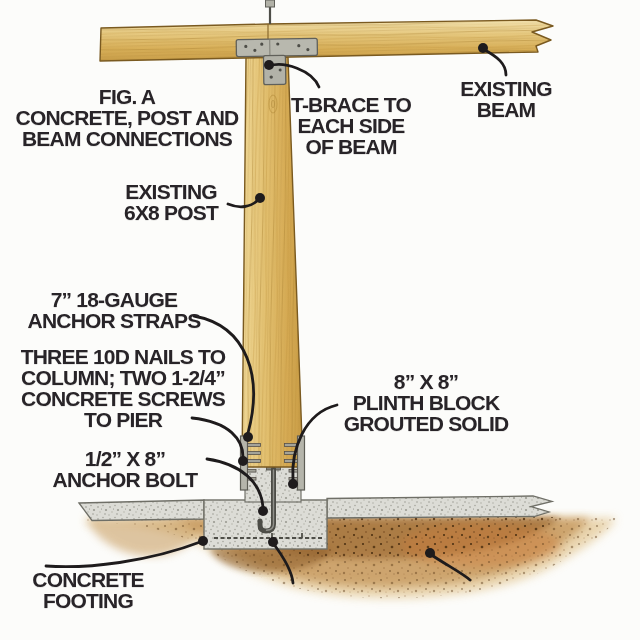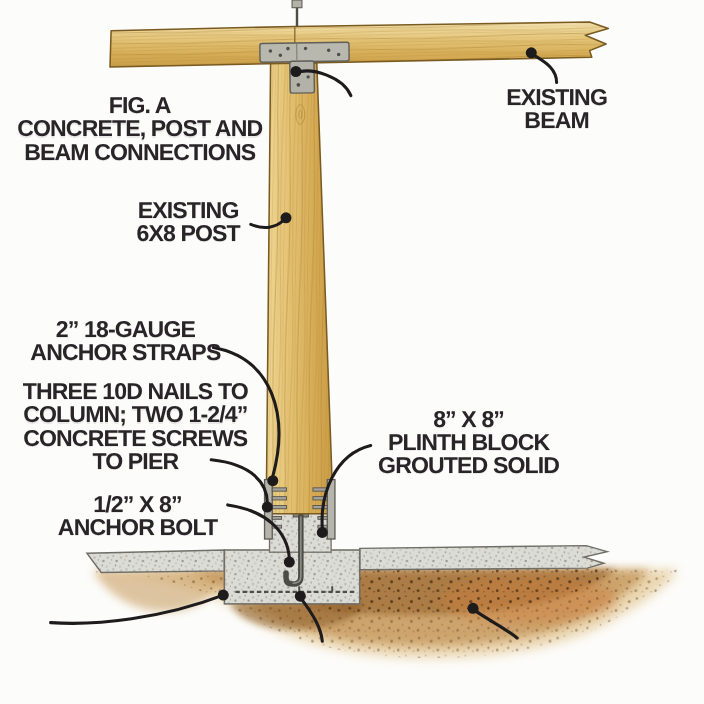--- a/index.html
+++ b/index.html
@@ -189,28 +189,33 @@
       <circle cx="293" cy="484" r="5"></circle>
       <circle cx="203" cy="541" r="5"></circle>
       <circle cx="273" cy="542" r="5"></circle>
       <circle cx="430" cy="553" r="5"></circle>
     </g>
   </svg>
 
   <div class="lbl" style="left:127px; top:86px;">FIG. A
 CONCRETE, POST AND
 BEAM CONNECTIONS</div>
+  <div class="lbl" style="left:351px; top:94px;">T-BRACE TO
+EACH SIDE
+OF BEAM</div>
   <div class="lbl" style="left:506px; top:78px;">EXISTING
 BEAM</div>
   <div class="lbl" style="left:171px; top:181px;">EXISTING
 6X8 POST</div>
-  <div class="lbl" style="left:114px; top:289px;">2” 18-GAUGE
+  <div class="lbl" style="left:114px; top:289px;">7” 18-GAUGE
 ANCHOR STRAPS</div>
   <div class="lbl" style="left:123px; top:346px;">THREE 10D NAILS TO
 COLUMN; TWO 1-2/4”
 CONCRETE SCREWS
 TO PIER</div>
   <div class="lbl" style="left:125px; top:448px;">1/2” X 8”
 ANCHOR BOLT</div>
   <div class="lbl" style="left:426px; top:371px;">8” X 8”
 PLINTH BLOCK
 GROUTED SOLID</div>
+  <div class="lbl" style="left:88px;  top:569px;">CONCRETE
+FOOTING</div>
 </div>
 
 </body></html>

